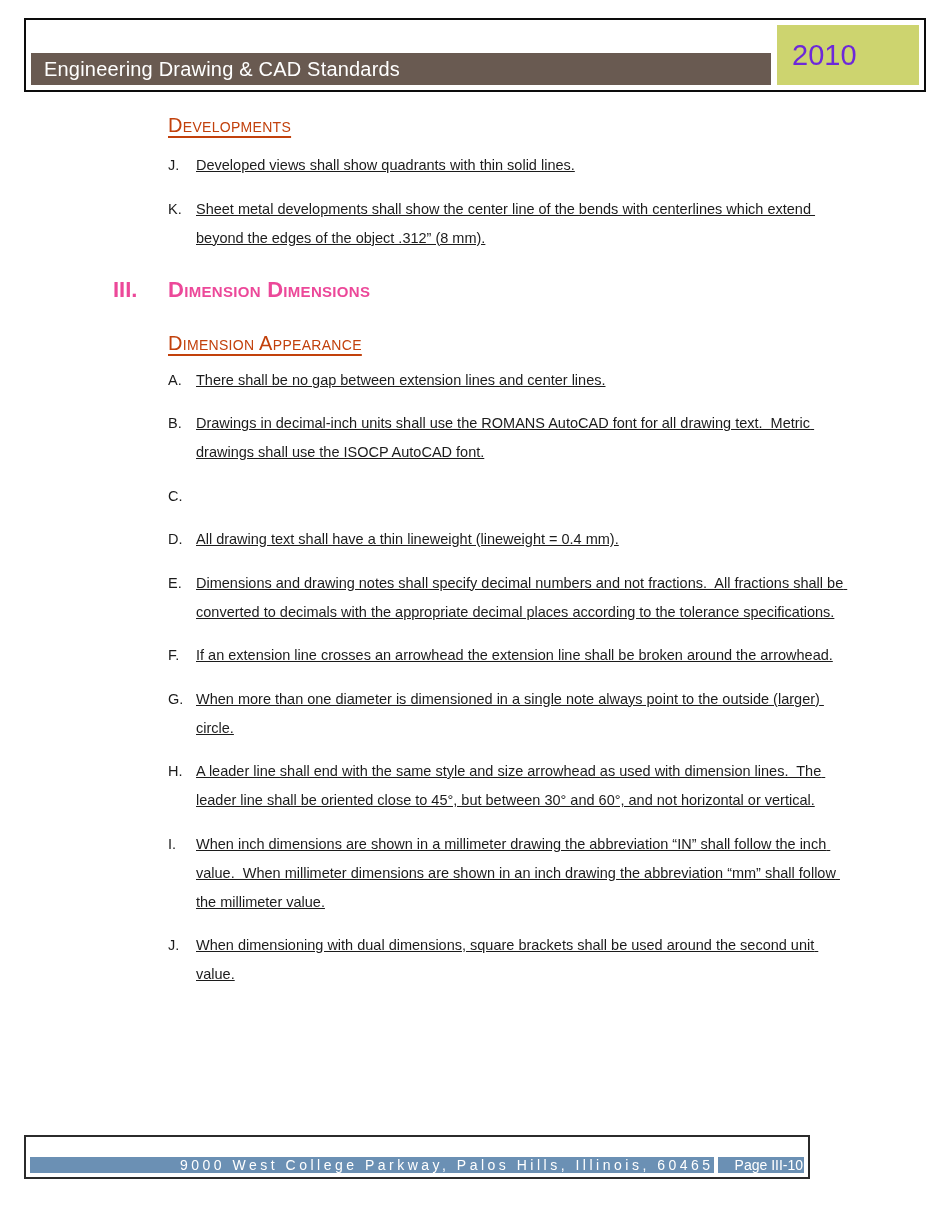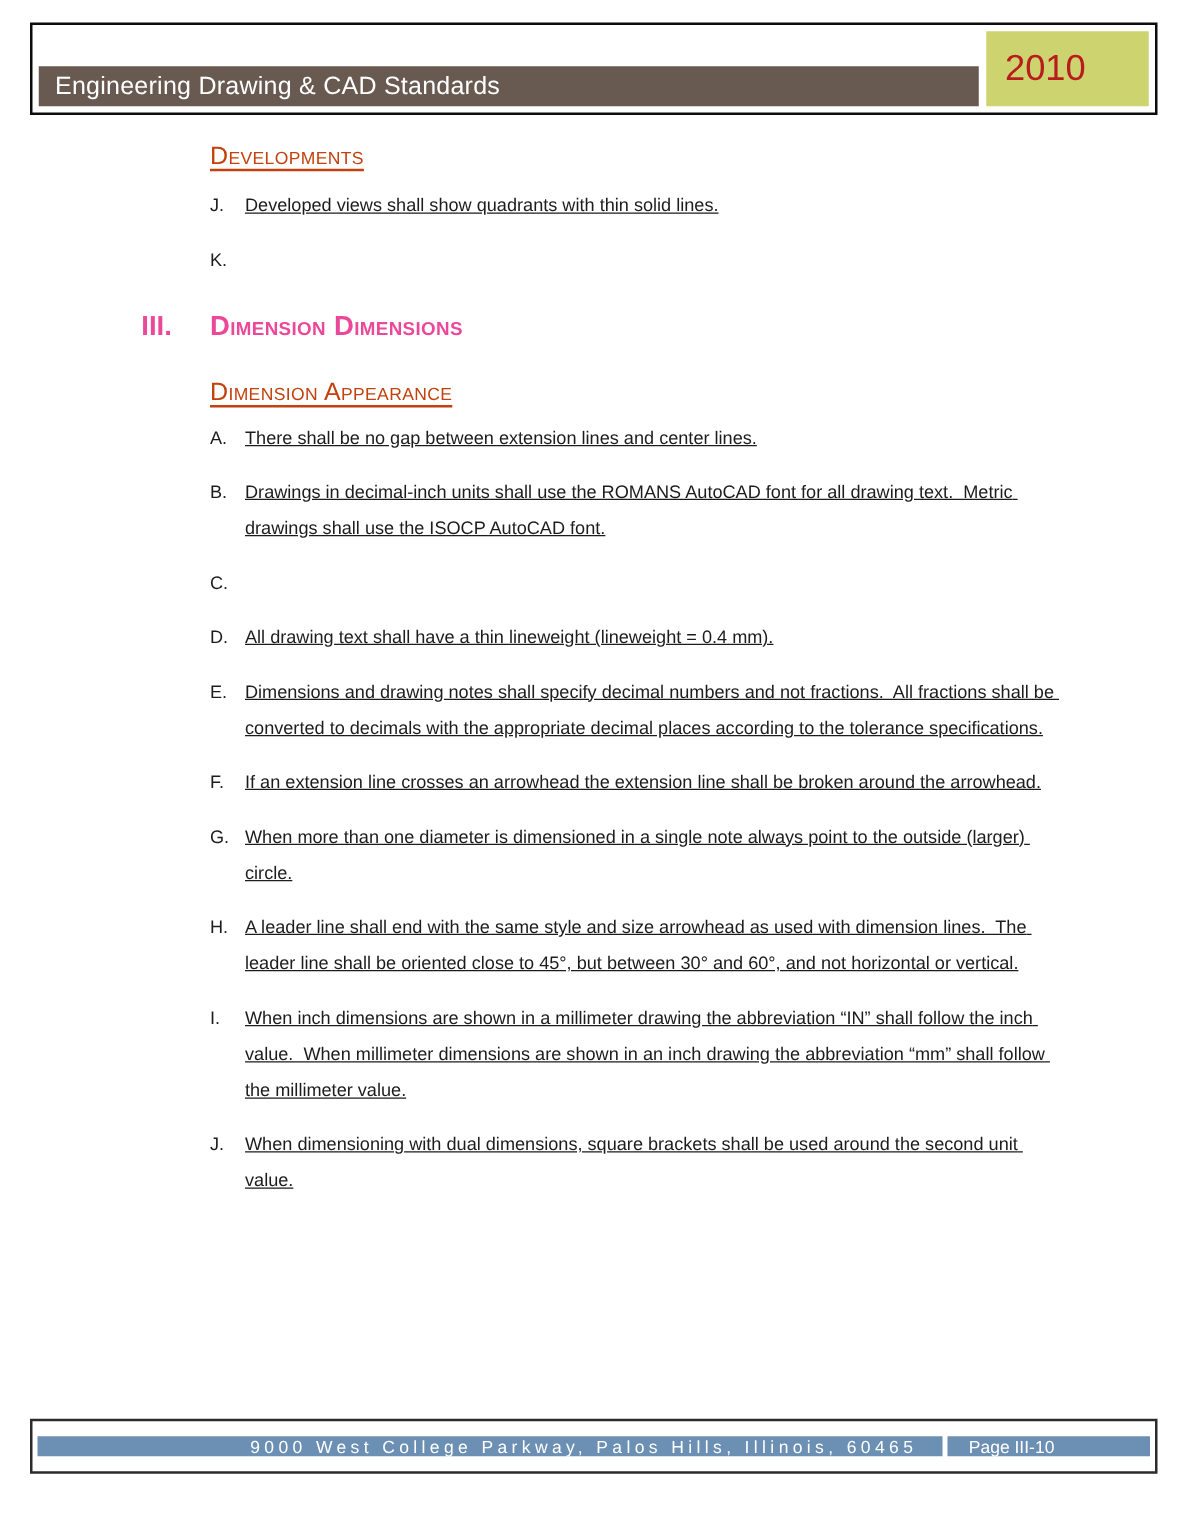--- a/index.html
+++ b/index.html
@@ -26,23 +26,23 @@
     flex:1;
     background:#695a51;
     color:#ffffff;
     display:flex; align-items:center;
     padding-left:13px;
     font-size:20px;
     letter-spacing:0.2px;
     margin-top:28px;
   }
   .header-year-box {
-    width:130px;
+    width:142px;
     background:#cdd46f;
-    color:#b91c1c;
+    color:#6d28d9;
     display:flex; align-items:center;
     padding-left:15px;
     font-size:29px;
   }
 
   
   .content {
     position:absolute; left:0; top:113px; width:950px;
   }
   .sub-heading {
@@ -79,24 +79,24 @@
     margin-bottom:14.5px;
     font-size:14.5px;
     line-height:29px;
   }
   .item-label { width:28px; flex:0 0 28px; }
   .item-text  { width:648px; white-space:pre-wrap;text-decoration:underline; }
 
   
   .footer-frame {
     position:absolute; left:24px; top:1135px;
-    width:902px; height:44px;
+    width:786px; height:44px;
     border:2px solid #2b2b2b;
     background:#ffffff;
-    display:flex; align-items:center;
+    display:flex; align-items:flex-end;
     padding:4px; gap:4px;
   }
   .footer-address-box {
     flex:1;
     background:#6b90b4;
     color:#ffffff;
     display:flex; align-items:center; justify-content:center;
     padding-left:150px;
     font-size:14px;
     letter-spacing:3.5px;
@@ -128,20 +128,21 @@
   <div class="content">
 
     <div class="sub-heading">Developments</div>
 
     <div class="item">
       <span class="item-label">J.</span>
       <span class="item-text">Developed views shall show quadrants with thin solid lines.</span>
     </div>
     <div class="item">
       <span class="item-label">K.</span>
+      <span class="item-text">Sheet metal developments shall show the center line of the bends with centerlines which extend beyond the edges of the object .312” (8 mm).</span>
     </div>
 
     <div class="chapter-heading">
       <span class="chapter-number">III.</span>
       <span class="chapter-title">Dimension Dimensions</span>
     </div>
 
     <div class="sub-heading second">Dimension Appearance</div>
 
     <div class="item">

